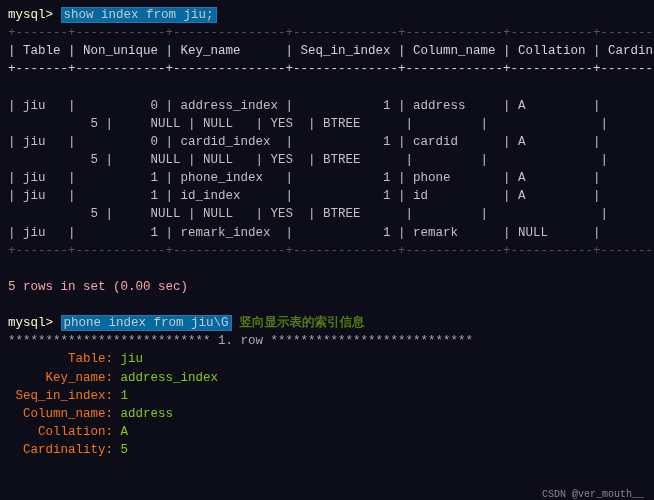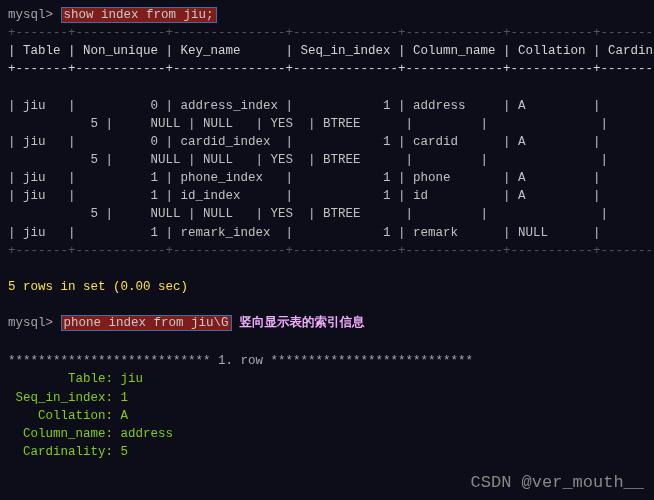--- a/index.html
+++ b/index.html
@@ -19,58 +19,57 @@
       padding: 6px 8px;
       overflow: hidden;
       position: relative;
     }
     .line {
       white-space: pre;
       line-height: 1.45;
       color: #c8c8c8;
     }
     .prompt {
-      color: #a3a3a3;
+      color: #fef9c3;
     }
     .separator {
       color: #555;
     }
     .header-row {
       color: #d4d4d4;
     }
     .data-row {
       color: #c0c0c0;
     }
     .result-info {
-      color: #fde047;
+      color: #fca5a5;
     }
     .annotation {
-      color: #f0abfc;
+      color: #4d7c0f;
       font-weight: bold;
     }
     .stars {
       color: #aaa;
-      margin-top: 20px;
     }
     .field-name {
-      color: #84cc16;
+      color: #f97316;
     }
     .field-value {
       color: #84cc16;
     }
     .watermark {
       position: absolute;
-      bottom: 8px;
+      bottom: 0;
       right: 10px;
       color: #888;
-      font-size: 17px;
+      font-size: 10px;
     }
     .cmd-box {
       display: inline;
-      background: #7f1d1d;
+      background: #0369a1;
       border: 1px solid #3a6ea8;
       padding: 0 2px;
     }
   </style>
 </head>
 <body>
 
 <div class="terminal">
 
   <div class="line"><span class="prompt">mysql&gt; </span><span class="cmd-box">show index from jiu;</span></div>
@@ -102,19 +101,20 @@
 
   <div class="line result-info">5 rows in set (0.00 sec)</div>
 
   <div class="line"> </div>
 
   <div class="line"><span class="prompt">mysql&gt; </span><span class="cmd-box">phone index from jiu\G</span><span style="margin-left:8px;" class="annotation">竖向显示表的索引信息</span></div>
 
   <div class="line stars">*************************** 1. row ***************************</div>
 
   <div class="line"><span class="field-name">        Table: </span><span class="field-value">jiu</span></div>
+  <div class="line"><span class="field-name">     Key_name: </span><span class="field-value">address_index</span></div>
   <div class="line"><span class="field-name"> Seq_in_index: </span><span class="field-value">1</span></div>
+  <div class="line"><span class="field-name">  Column_name: </span><span class="field-value">address</span></div>
   <div class="line"><span class="field-name">    Collation: </span><span class="field-value">A</span></div>
-  <div class="line"><span class="field-name">  Column_name: </span><span class="field-value">address</span></div>
   <div class="line"><span class="field-name">  Cardinality: </span><span class="field-value">5</span></div>
 
   <div class="watermark">CSDN @ver_mouth__</div>
 </div>
 
 </body></html>

